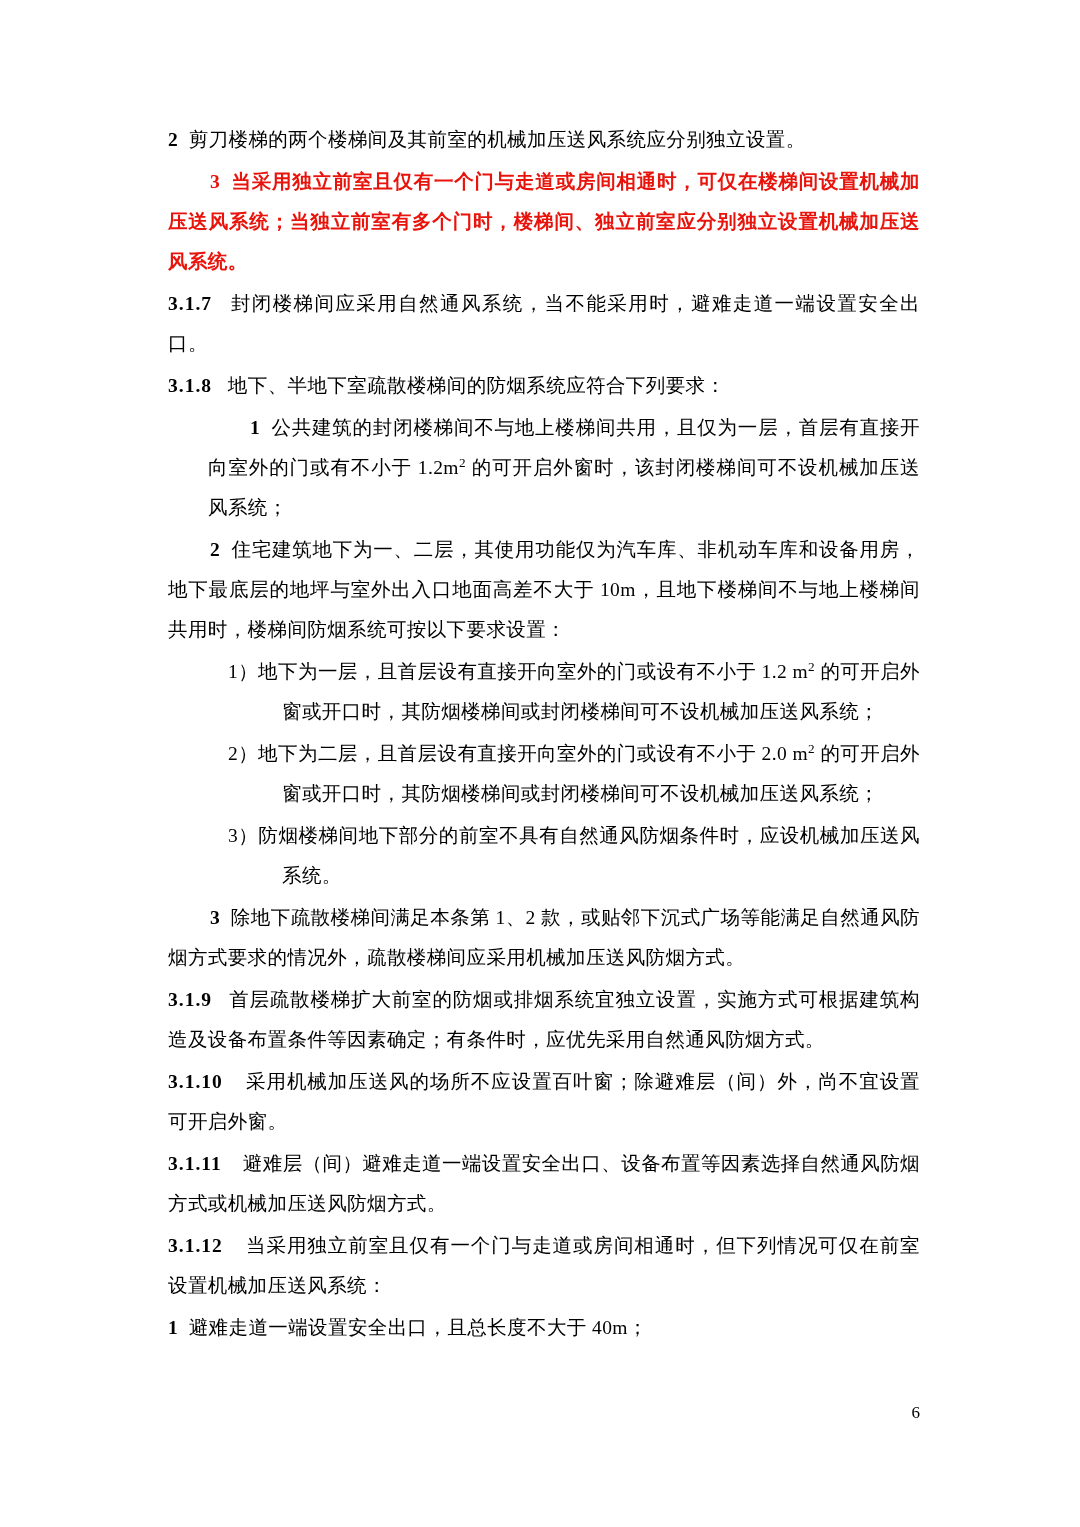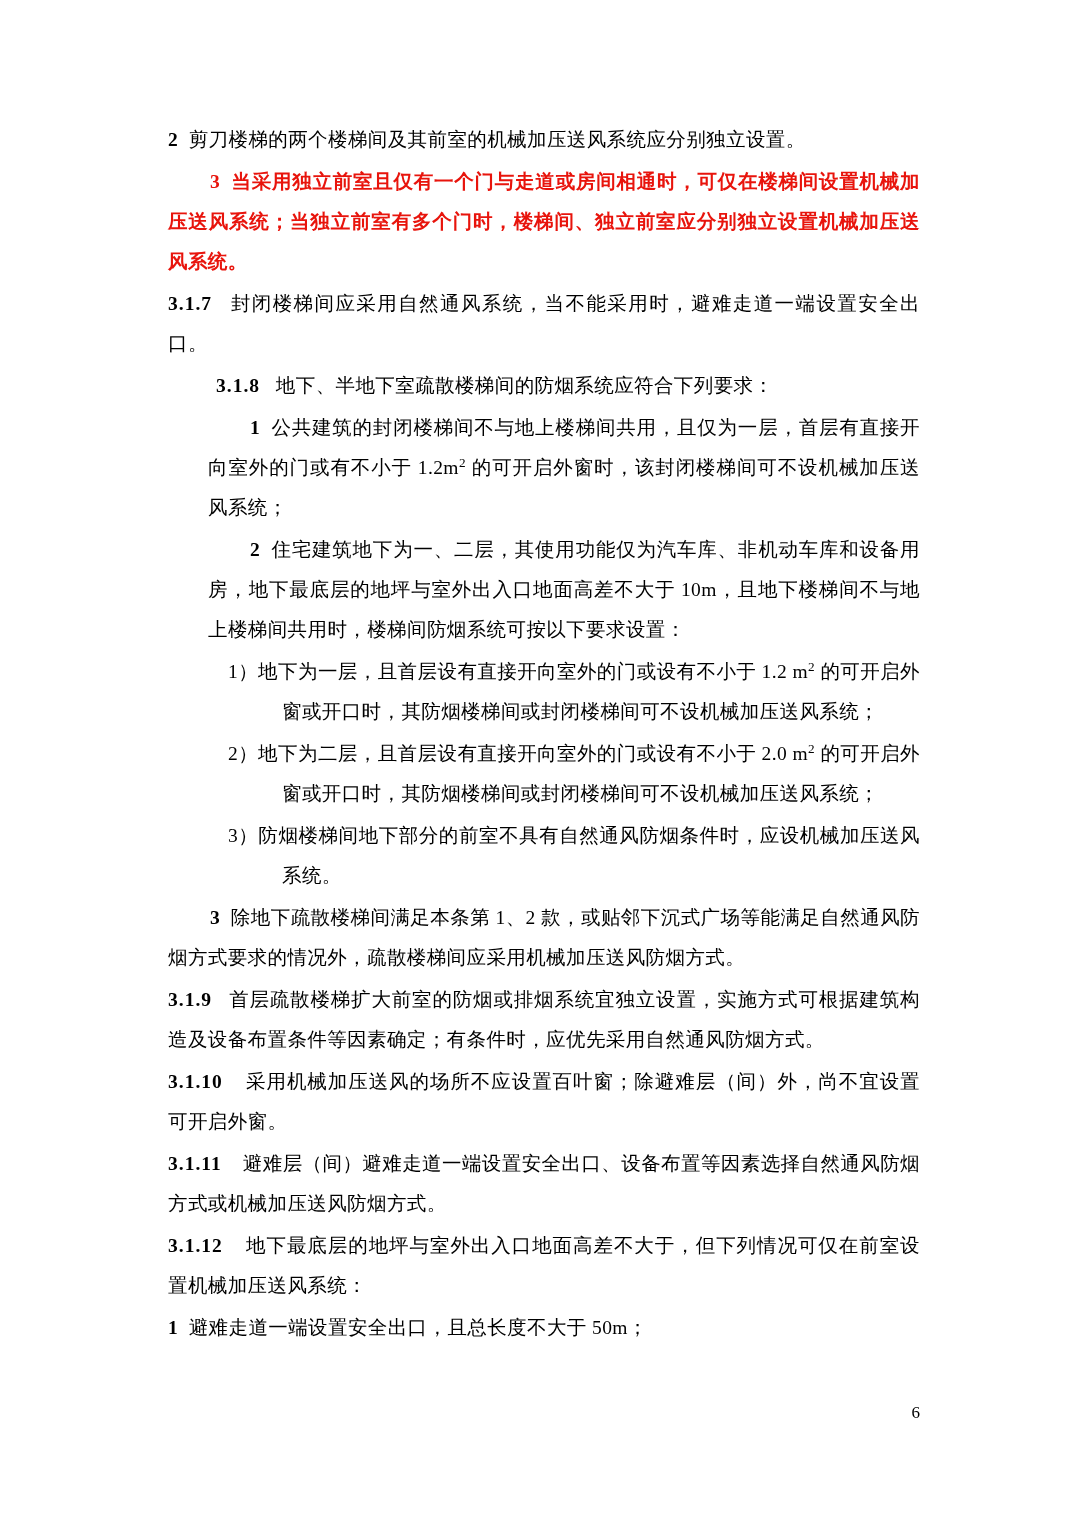--- a/index.html
+++ b/index.html
@@ -71,29 +71,29 @@
   </p>
 
   <p class="para red" style="padding-left:0; text-indent:42px;">
     <span class="num-bold">3</span><span>&nbsp;&nbsp;</span><span>当采用独立前室且仅有一个门与走道或房间相通时，可仅在楼梯间设置机械加压送风系统；当独立前室有多个门时，楼梯间、独立前室应分别独立设置机械加压送风系统。</span>
   </p>
 
   <p class="para" style="padding-left:0; text-indent:0;">
     <span class="clause-label">3.1.7</span><span>&nbsp;&nbsp;&nbsp;</span><span>封闭楼梯间应采用自然通风系统，当不能采用时，避难走道一端设置安全出口。</span>
   </p>
 
-  <p class="para" style="padding-left:0; text-indent:0;margin-left:48px;">
+  <p class="para" style="padding-left:0; text-indent:0;">
     <span class="clause-label">3.1.8</span><span>&nbsp;&nbsp;&nbsp;</span><span>地下、半地下室疏散楼梯间的防烟系统应符合下列要求：</span>
   </p>
 
   <p class="para" style="text-indent:42px;margin-left:40px;">
     <span class="num-bold">1</span><span>&nbsp;&nbsp;</span><span>公共建筑的封闭楼梯间不与地上楼梯间共用，且仅为一层，首层有直接开向室外的门或有不小于 1.2m<sup>2</sup> 的可开启外窗时，该封闭楼梯间可不设机械加压送风系统；</span>
   </p>
 
-  <p class="para" style="text-indent:42px;margin-left:40px;">
+  <p class="para" style="text-indent:42px;">
     <span class="num-bold">2</span><span>&nbsp;&nbsp;</span><span>住宅建筑地下为一、二层，其使用功能仅为汽车库、非机动车库和设备用房，地下最底层的地坪与室外出入口地面高差不大于 10m，且地下楼梯间不与地上楼梯间共用时，楼梯间防烟系统可按以下要求设置：</span>
   </p>
 
   <p class="para sub-item">
     <span>1）</span><span>地下为一层，且首层设有直接开向室外的门或设有不小于 1.2 m<sup>2</sup> 的可开启外窗或开口时，其防烟楼梯间或封闭楼梯间可不设机械加压送风系统；</span>
   </p>
 
   <p class="para sub-item">
     <span>2）</span><span>地下为二层，且首层设有直接开向室外的门或设有不小于 2.0 m<sup>2</sup> 的可开启外窗或开口时，其防烟楼梯间或封闭楼梯间可不设机械加压送风系统；</span>
   </p>
@@ -112,22 +112,22 @@
 
   <p class="para" style="text-indent:0;">
     <span class="clause-label">3.1.10</span><span>&nbsp;&nbsp;&nbsp;&nbsp;</span><span>采用机械加压送风的场所不应设置百叶窗；除避难层（间）外，尚不宜设置可开启外窗。</span>
   </p>
 
   <p class="para" style="text-indent:0;">
     <span class="clause-label">3.1.11</span><span>&nbsp;&nbsp;&nbsp;&nbsp;</span><span>避难层（间）避难走道一端设置安全出口、设备布置等因素选择自然通风防烟方式或机械加压送风防烟方式。</span>
   </p>
 
   <p class="para" style="text-indent:0;">
-    <span class="clause-label">3.1.12</span><span>&nbsp;&nbsp;&nbsp;&nbsp;</span><span>地下最底层的地坪与室外出入口地面高差不大于，但下列情况可仅在前室设置机械加压送风系统：</span>
+    <span class="clause-label">3.1.12</span><span>&nbsp;&nbsp;&nbsp;&nbsp;</span><span>当采用独立前室且仅有一个门与走道或房间相通时，但下列情况可仅在前室设置机械加压送风系统：</span>
   </p>
 
   <p class="para" style="padding-left:46px; text-indent:-46px;">
-    <span class="num-bold">1</span><span>&nbsp;&nbsp;</span><span>避难走道一端设置安全出口，且总长度不大于 50m；</span>
+    <span class="num-bold">1</span><span>&nbsp;&nbsp;</span><span>避难走道一端设置安全出口，且总长度不大于 40m；</span>
   </p>
 
 
   <div class="page-number">6</div>
 </div>
 
 </body></html>

